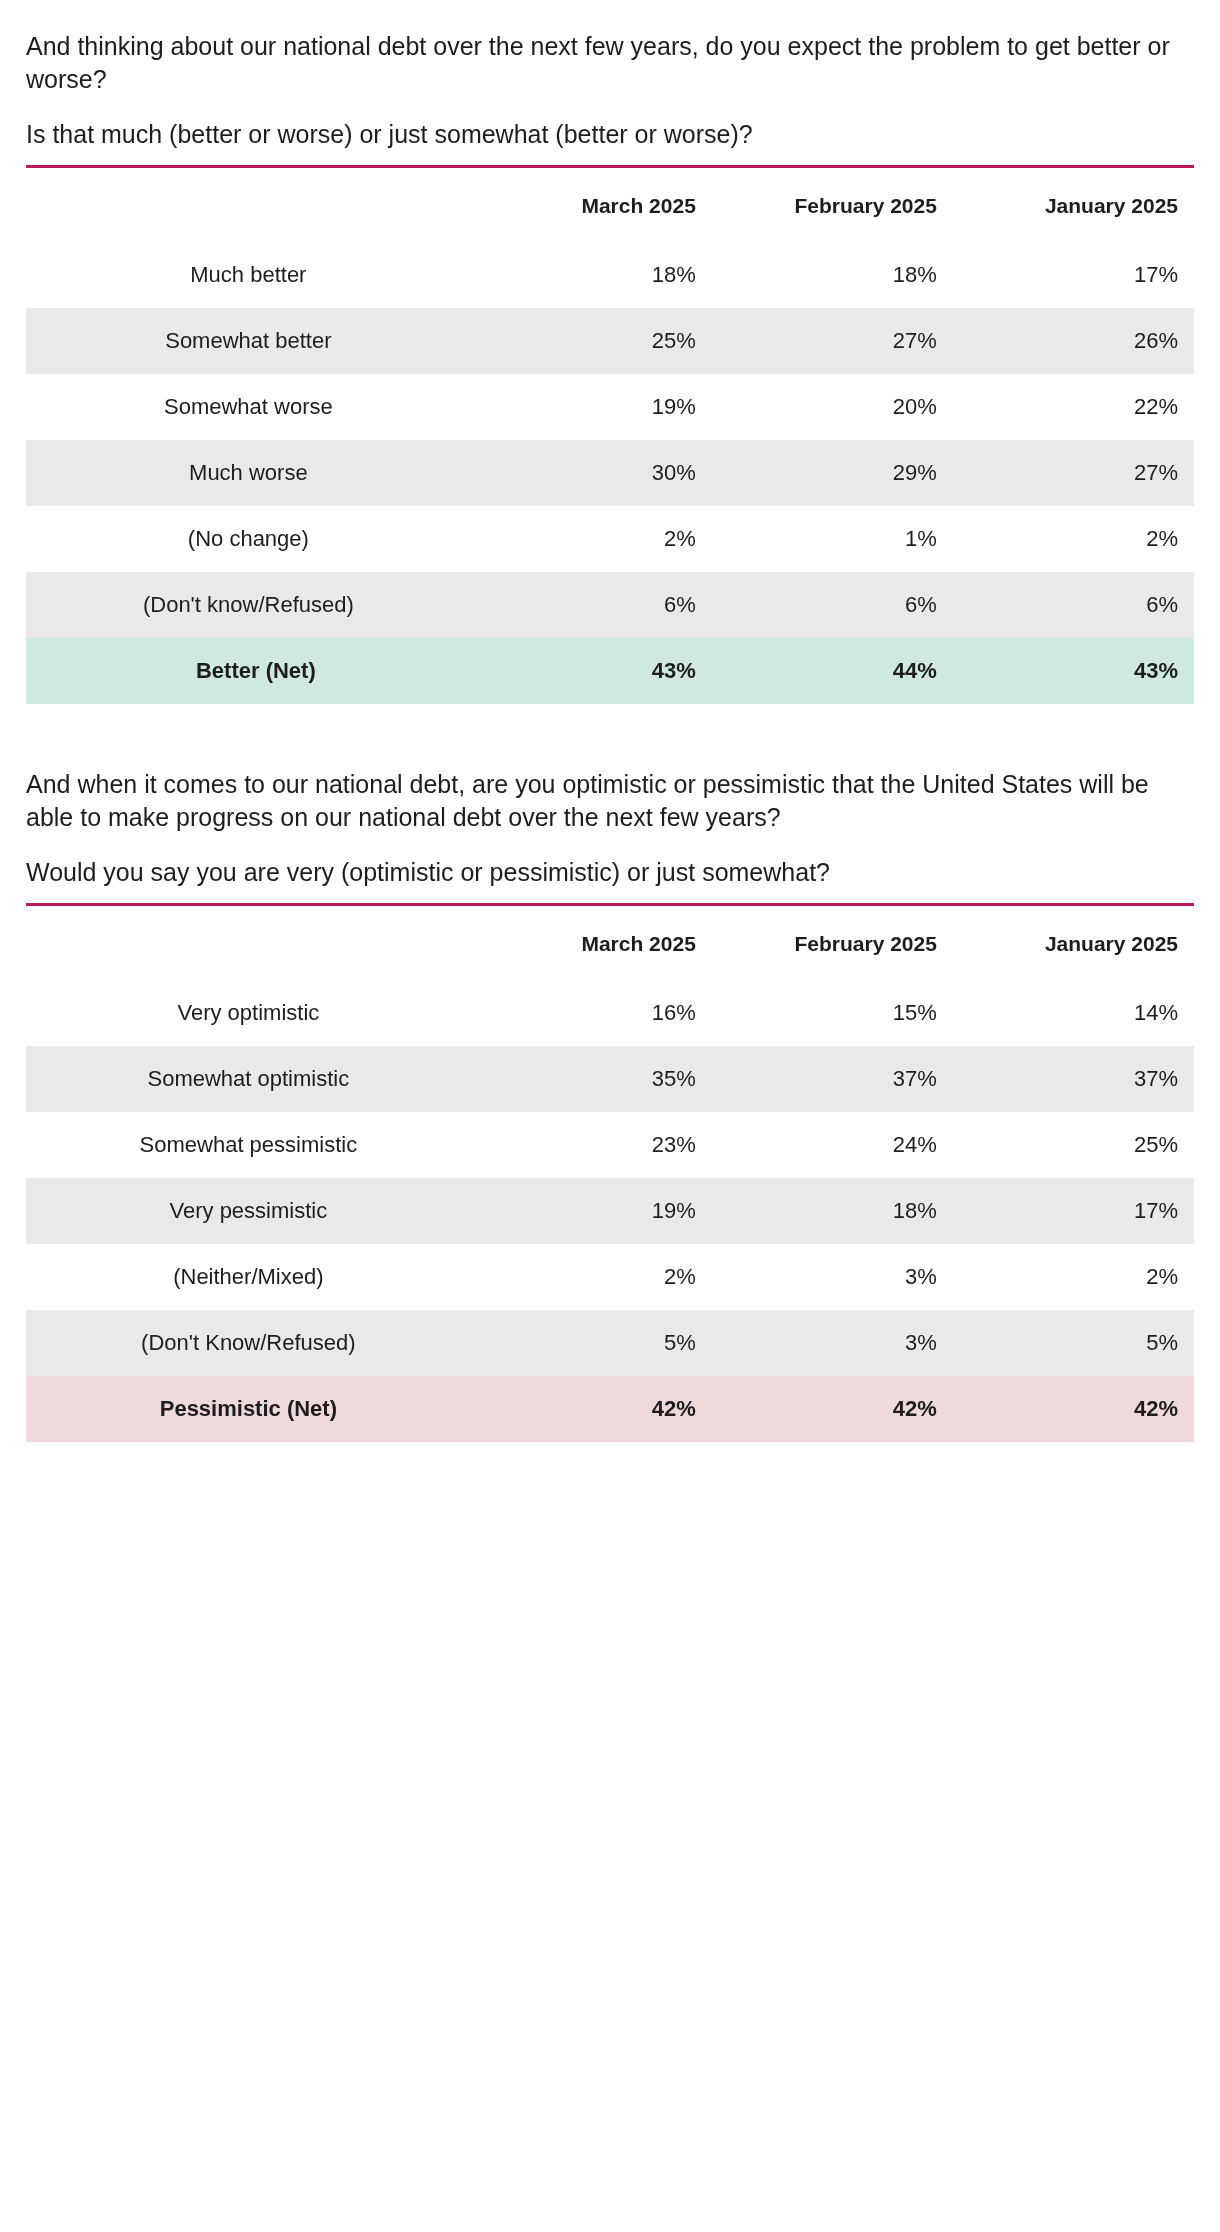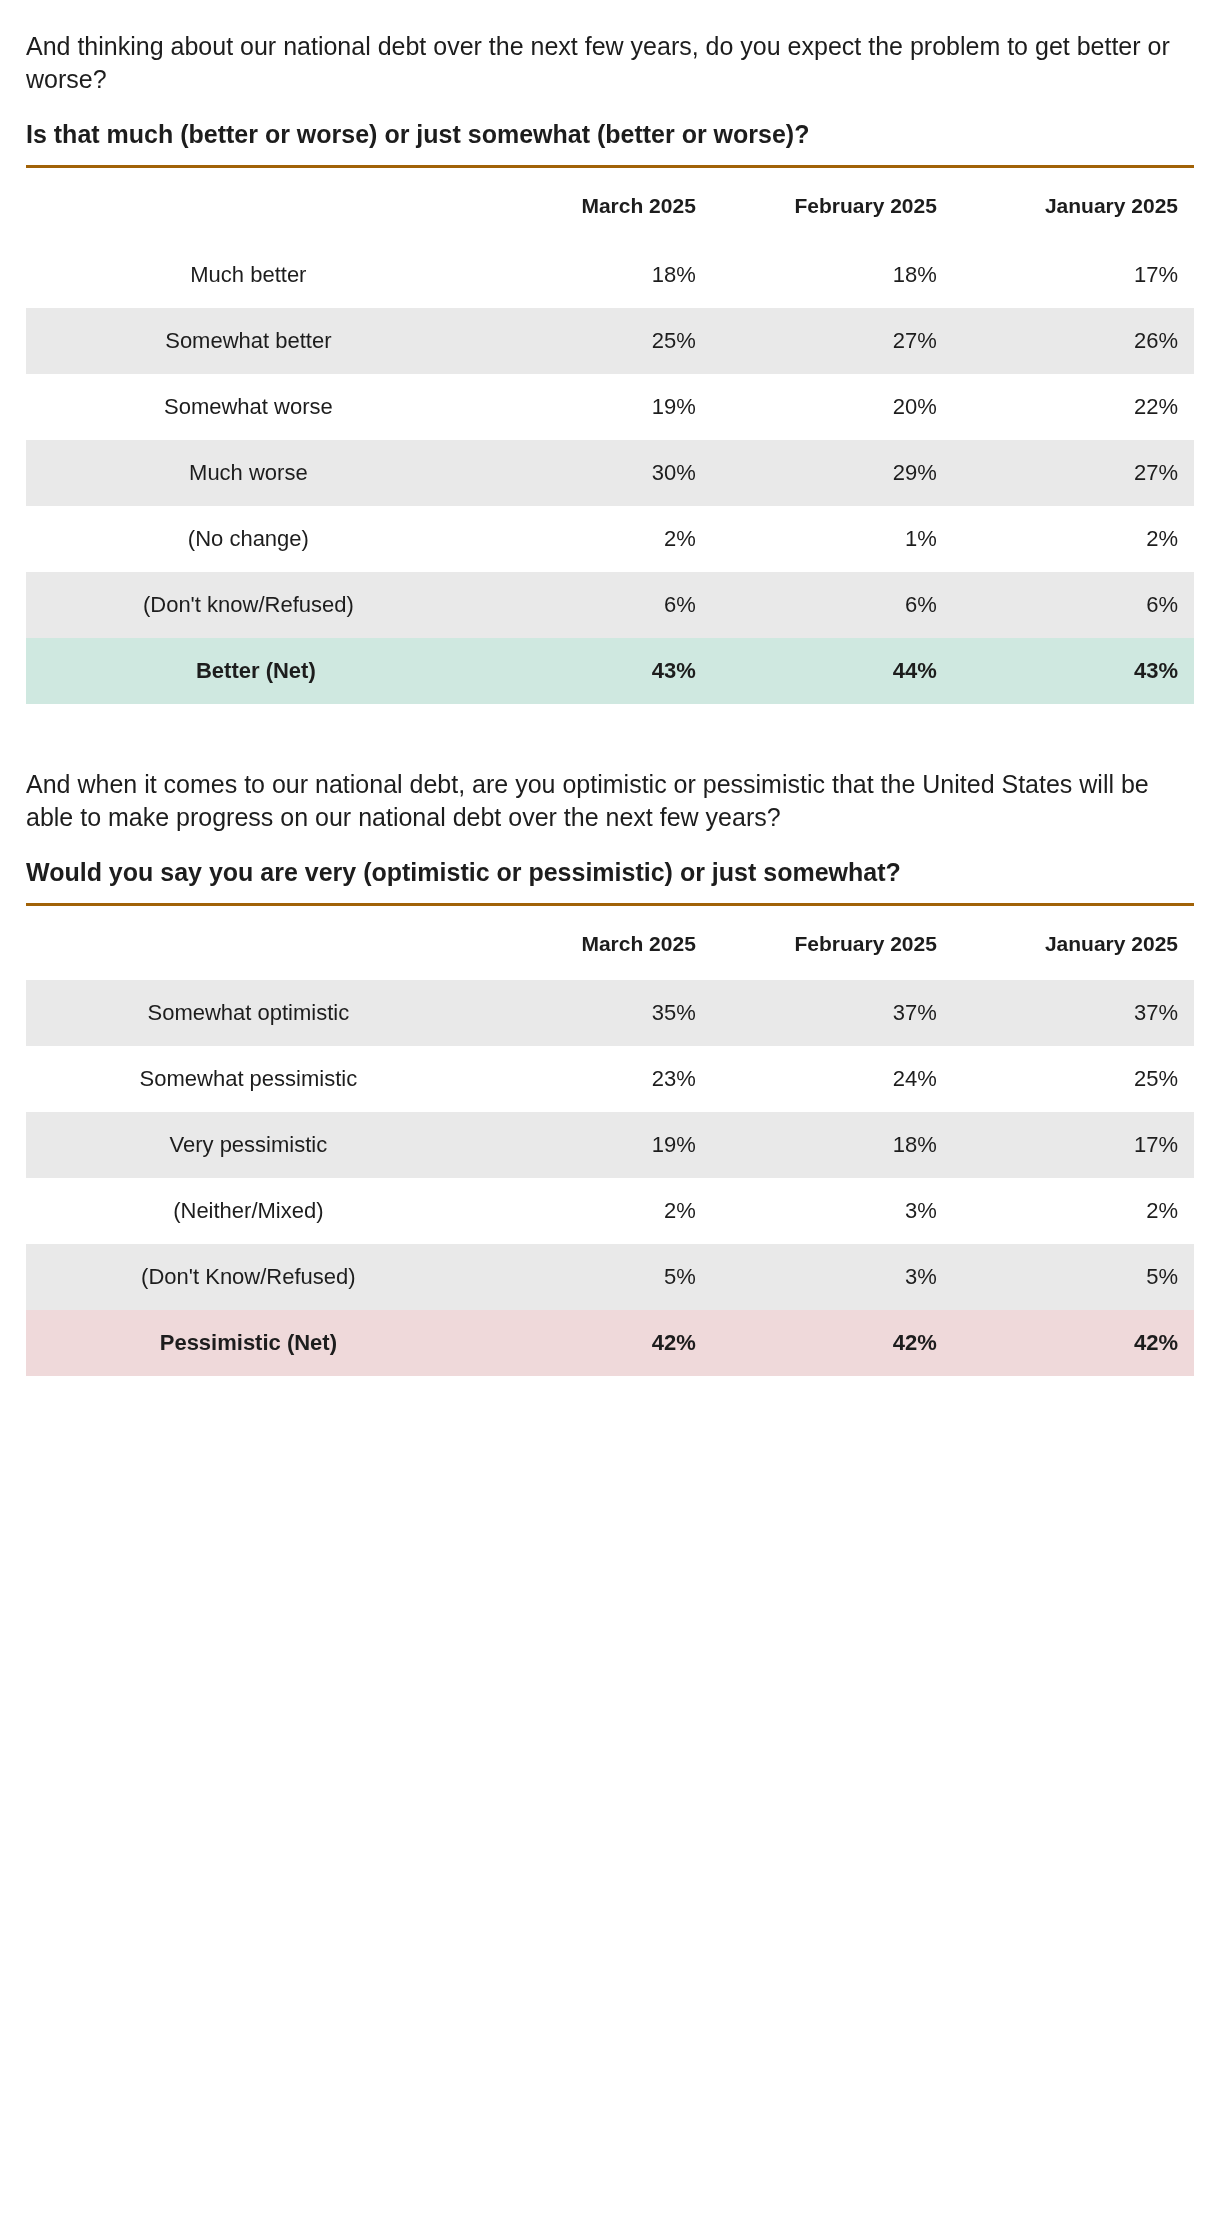--- a/index.html
+++ b/index.html
@@ -27,29 +27,29 @@
     line-height: 1.32;
     color: #1d1d1d;
     font-weight: 400;
     margin: 0 0 22px 0;
     max-width: 1150px;
   }
   .subquestion {
     font-size: 25px;
     line-height: 1.32;
     color: #1d1d1d;
-    font-weight: 700;
+    font-weight: 400;
     margin: 0 0 14px 0;
     max-width: 1100px;
   }
   table.poll {
     width: 100%;
     border-collapse: collapse;
     table-layout: fixed;
-    border-top: 3px solid #a16207;
+    border-top: 3px solid #be185d;
   }
   table.poll col.label { width: 38%; }
   table.poll col.val { width: 20.6%; }
   thead th {
     font-size: 21px;
     font-weight: 700;
     color: #1d1d1d;
     text-align: right;
     padding: 26px 16px 24px 16px;
     background: #ffffff;
@@ -174,20 +174,26 @@
       </colgroup>
       <thead>
         <tr>
           <th class="label-head"></th>
           <th>March 2025</th>
           <th>February 2025</th>
           <th>January 2025</th>
         </tr>
       </thead>
       <tbody>
+        <tr>
+          <td class="label">Very optimistic</td>
+          <td>16%</td>
+          <td>15%</td>
+          <td>14%</td>
+        </tr>
         <tr class="alt">
           <td class="label">Somewhat optimistic</td>
           <td>35%</td>
           <td>37%</td>
           <td>37%</td>
         </tr>
         <tr>
           <td class="label">Somewhat pessimistic</td>
           <td>23%</td>
           <td>24%</td>

